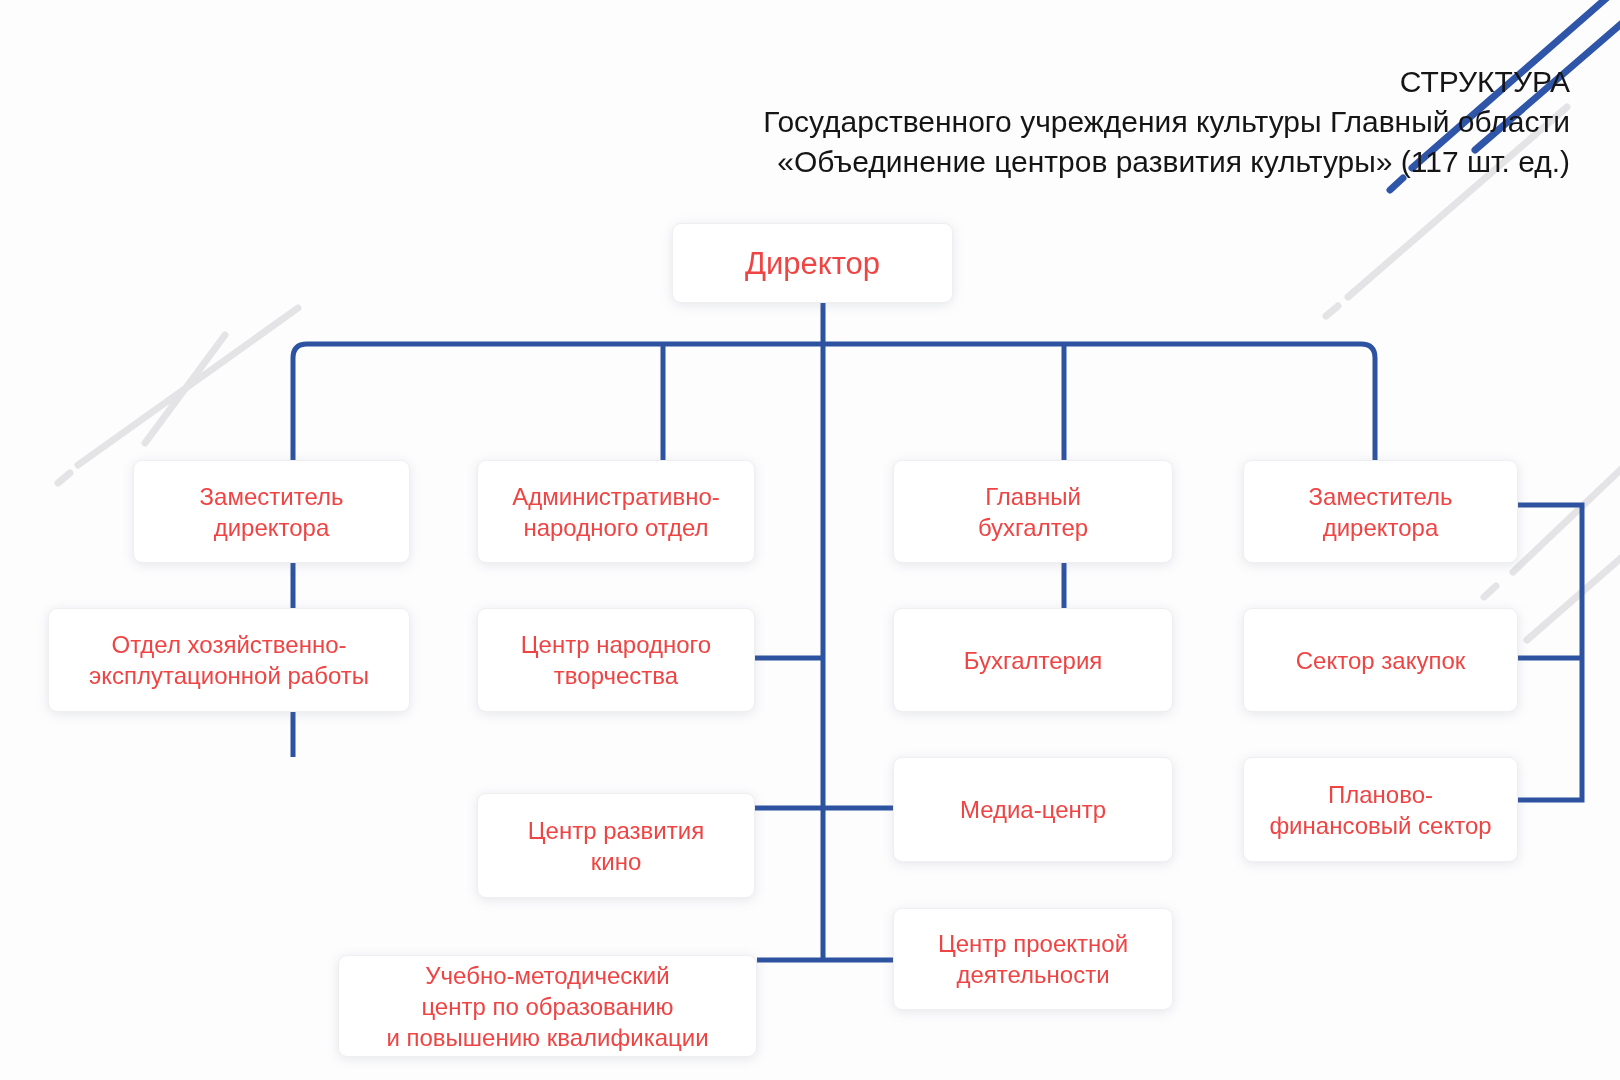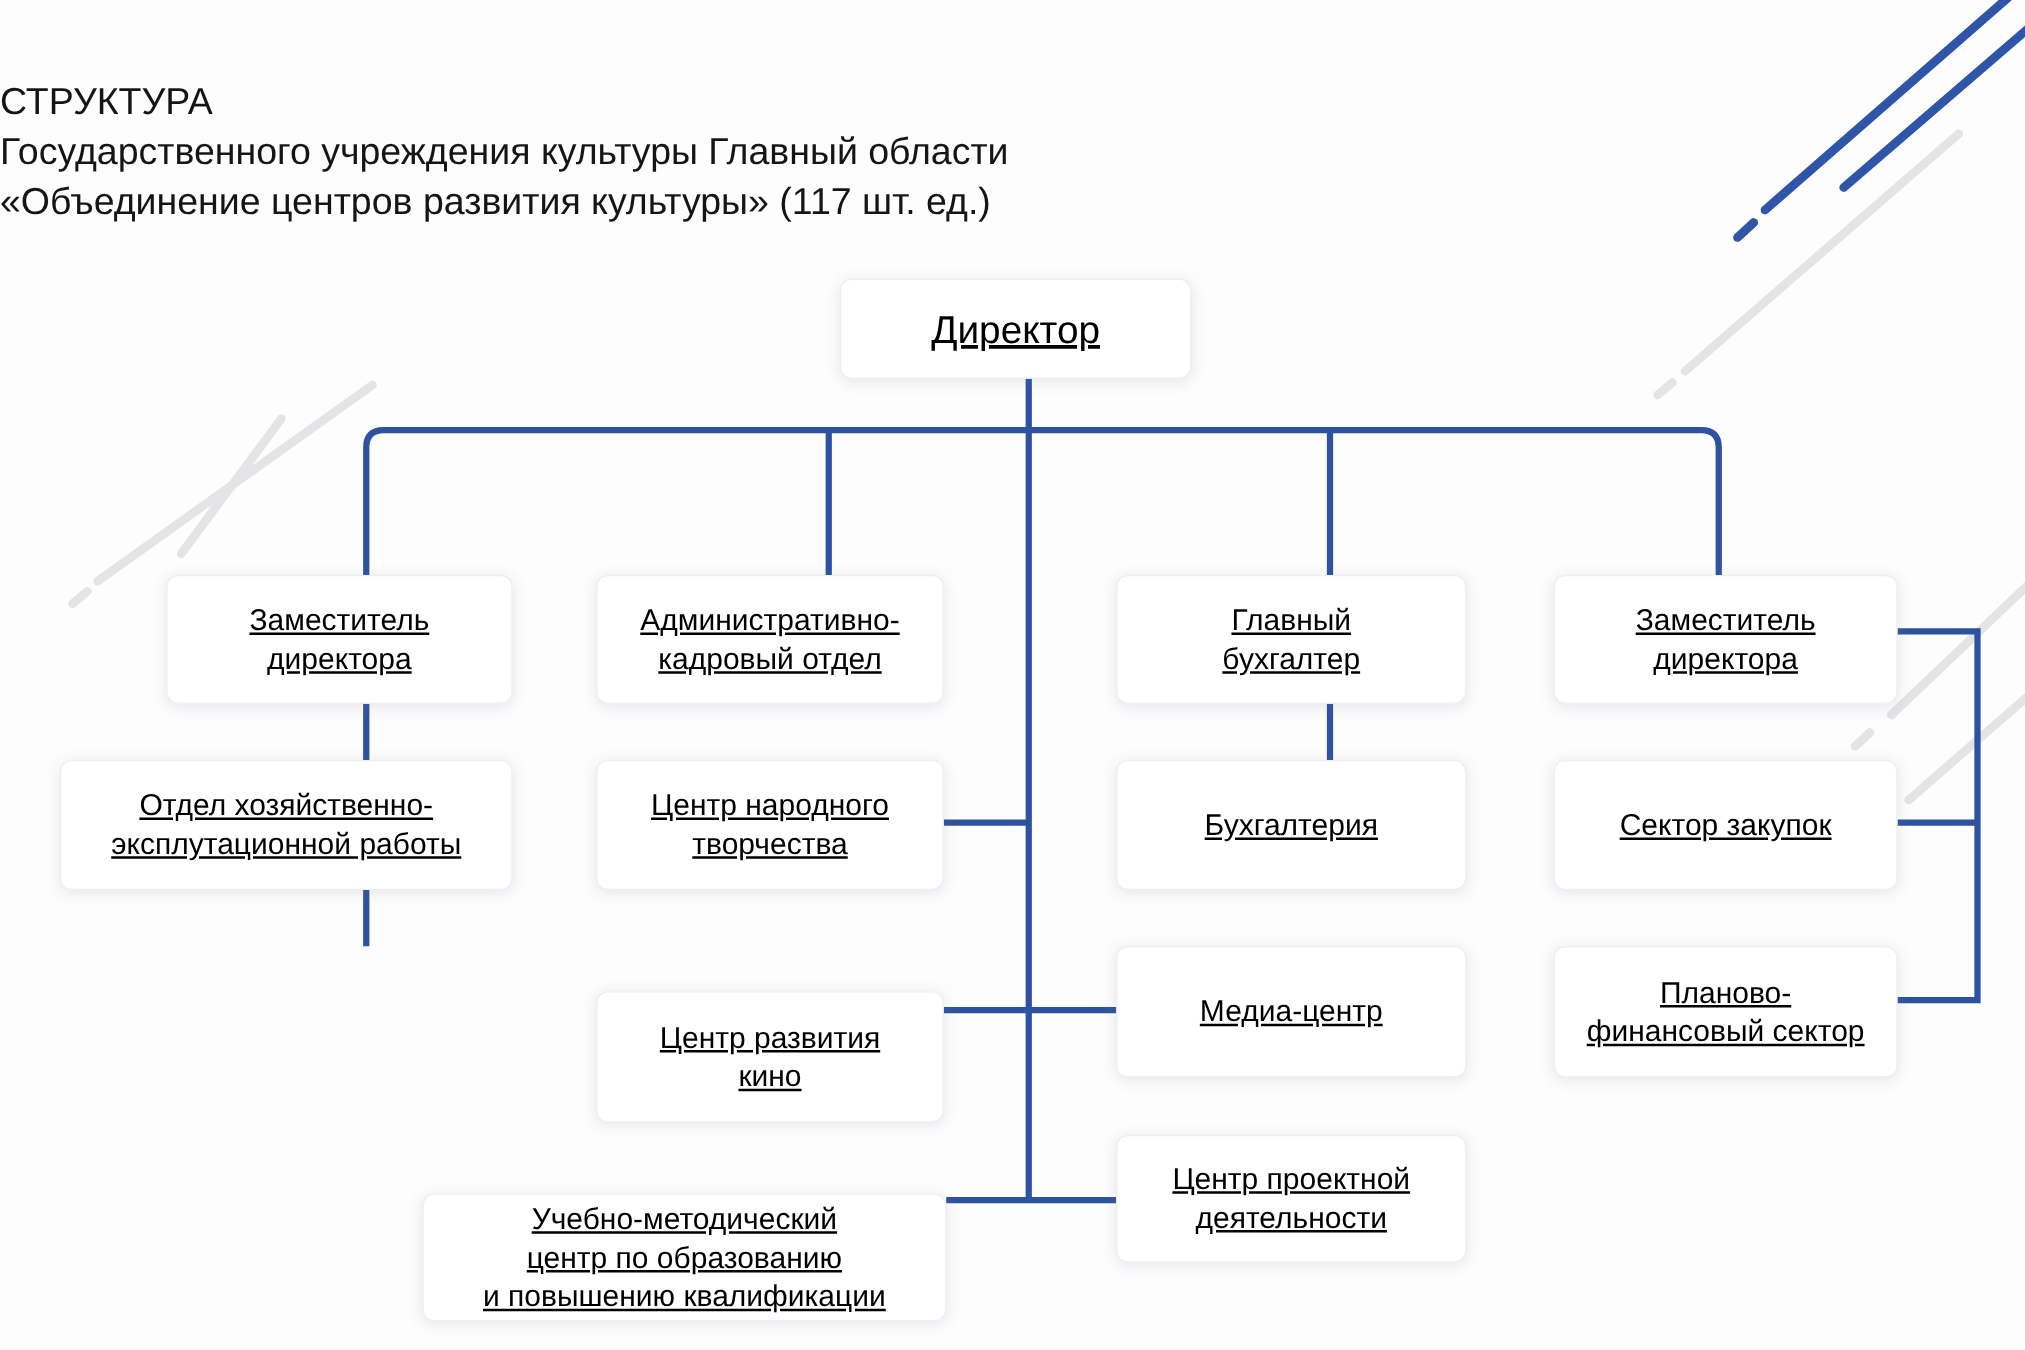--- a/index.html
+++ b/index.html
@@ -7,34 +7,33 @@
     position:relative;
     width:1620px;height:1080px;
     overflow:hidden;
     background:#fdfdfe;
     font-family:"Liberation Sans","DejaVu Sans",sans-serif;
     color:#1b1b1d;
   }
   .chart-svg{position:absolute;left:0;top:0;width:1620px;height:1080px;}
   .title{
     position:absolute;left:0;top:62px;width:1570px;
-    text-align:left;font-size:30px;line-height:40px;color:#151515;
+    text-align:right;font-size:30px;line-height:40px;color:#151515;
   }
   .title span{display:block;}
   .node{
     position:absolute;
     display:flex;align-items:center;justify-content:center;
     text-align:center;white-space:pre-line;
     background:#ffffff;
     border:1px solid #efeff2;
     border-radius:9px;
     box-shadow:0 2px 12px rgba(120,126,140,0.18);
-    font-size:24px;line-height:31px;color:#000000;
+    font-size:24px;line-height:31px;color:#ef4444;
     box-sizing:border-box;
-    text-decoration:underline;
   }
   
   .n-director   {left:672px; top:223px; width:281px; height:80px; font-size:31px;}
   .n-deputy-l   {left:133px; top:460px; width:277px; height:103px;}
   .n-household  {left:48px;  top:608px; width:362px; height:104px;}
   .n-service    {left:133px; top:757px; width:277px; height:105px;}
   .n-admin      {left:477px; top:460px; width:278px; height:103px;}
   .n-folk       {left:477px; top:608px; width:278px; height:104px;}
   .n-cinema     {left:477px; top:793px; width:278px; height:105px;}
   .n-training   {left:338px; top:908px; width:419px; height:102px;margin-top:47px;}
@@ -93,21 +92,21 @@
   </div>
 
   <div class="node n-director">Директор</div>
 
   <div class="node n-deputy-l">Заместитель
 директора</div>
   <div class="node n-household">Отдел хозяйственно-
 эксплутационной работы</div>
 
   <div class="node n-admin">Административно-
-кадровый отдел</div>
+народного отдел</div>
   <div class="node n-folk">Центр народного
 творчества</div>
   <div class="node n-cinema">Центр развития
 кино</div>
   <div class="node n-training">Учебно-методический
 центр по образованию
 и повышению квалификации</div>
 
   <div class="node n-chief-acc">Главный
 бухгалтер</div>

